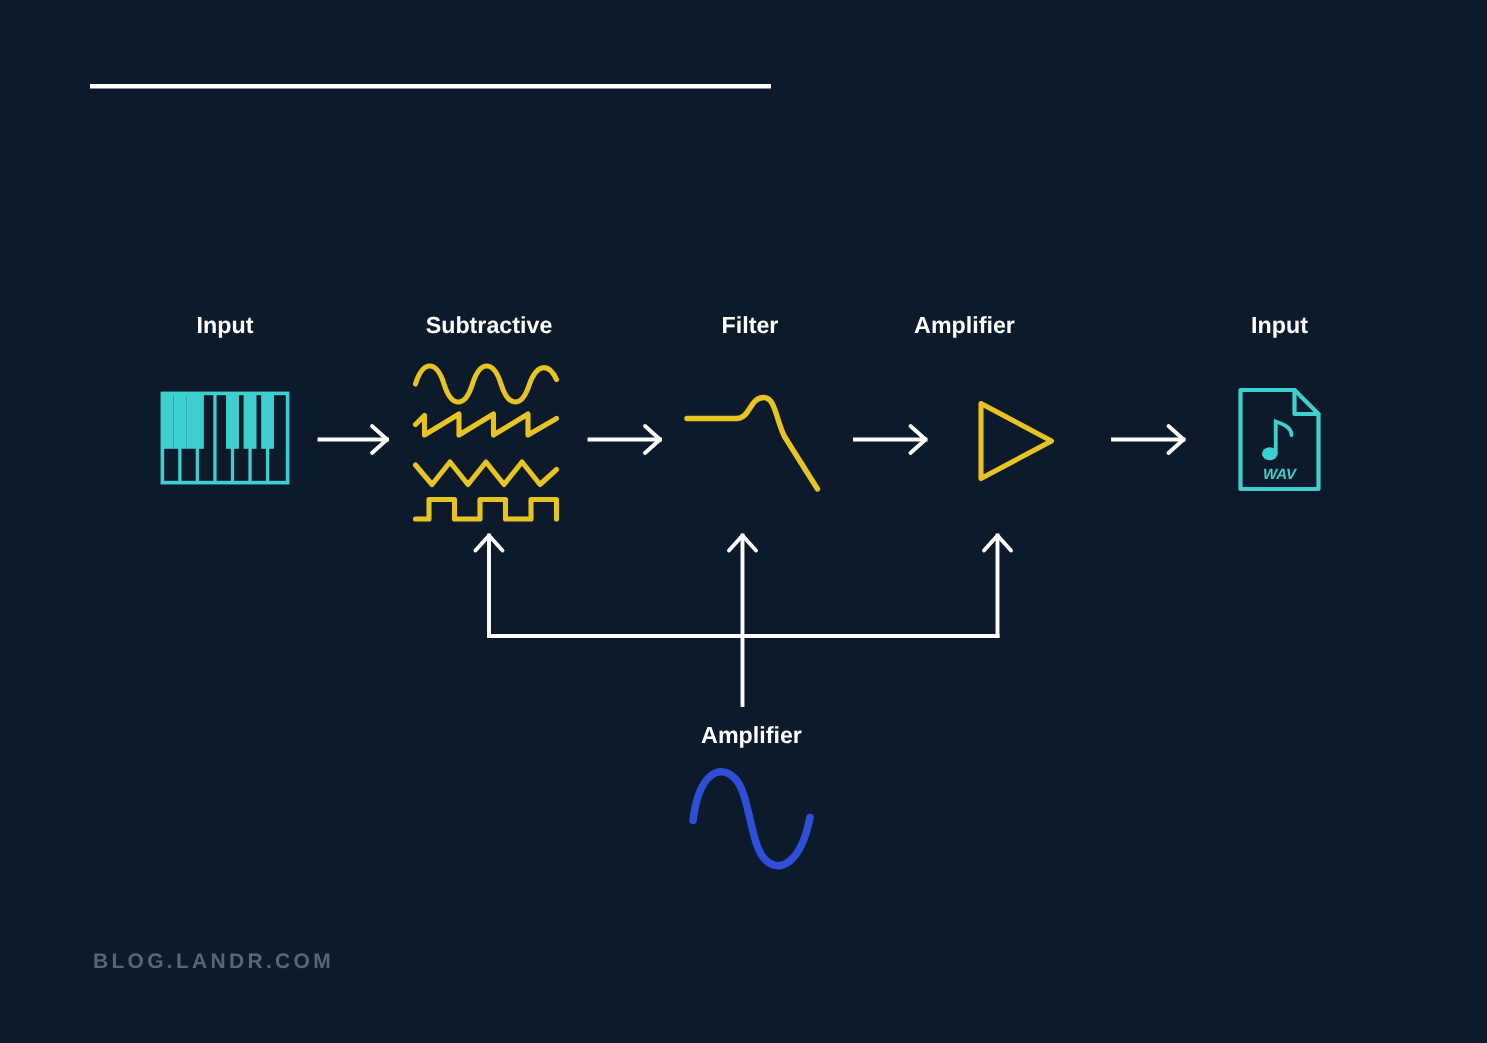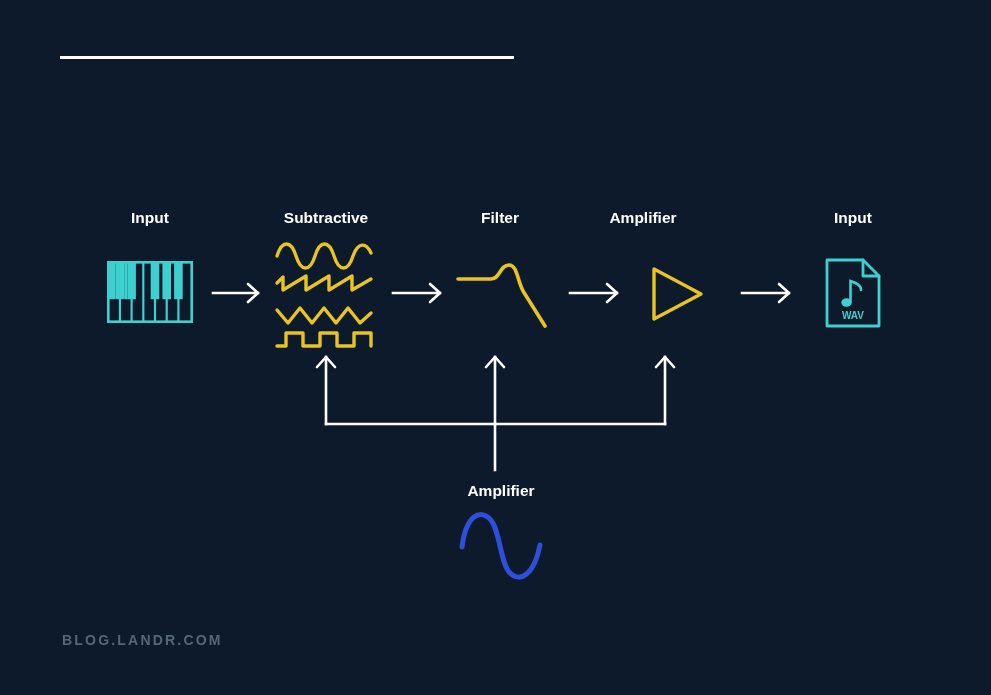--- a/index.html
+++ b/index.html
@@ -46,20 +46,21 @@
     text-align: center;
     transform: translateX(-50%);
     white-space: nowrap;
   }
 
   
   .icon-host {
     position: absolute;
     transform: translate(-50%, -50%);
     line-height: 0;
+    font-style: italic;
   }
 
   
   #wire-layer {
     position: absolute;
     left: 0;
     top: 0;
     width: 991px;
     height: 695px;
     pointer-events: none;

